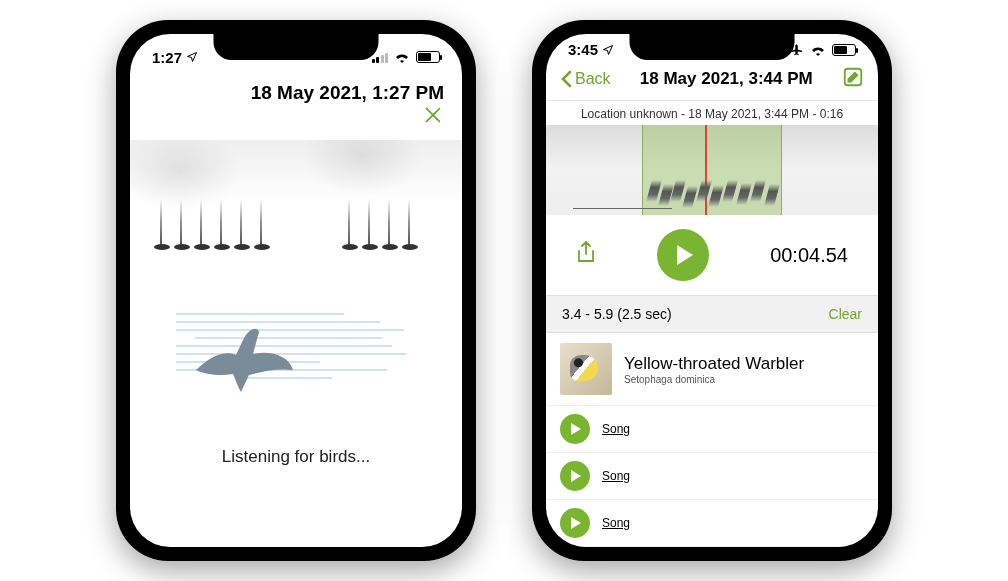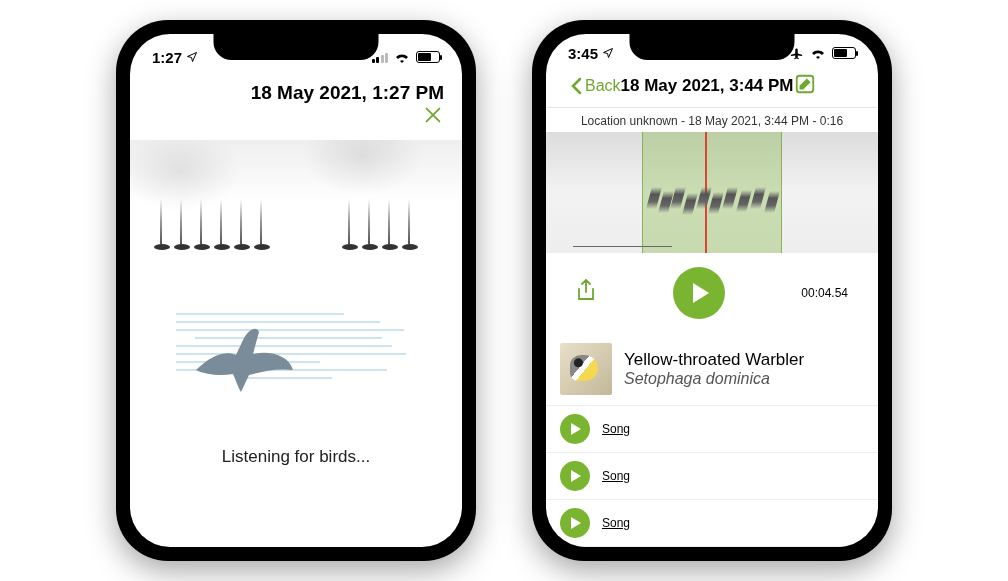--- a/index.html
+++ b/index.html
@@ -102,52 +102,52 @@
 .call::before{content:"";position:absolute;bottom:0;left:0;right:0;height:6px;background:#333;border-radius:50%;}
 .call::after{content:"";position:absolute;bottom:6px;left:40%;width:2px;height:45px;background:linear-gradient(to top,#555,#999,transparent);}
 
 
 .illus{flex:1;display:flex;flex-direction:column;align-items:center;justify-content:flex-start;padding-top:10px;position:relative;}
 .sky{width:240px;height:110px;position:relative;}
 .line{position:absolute;left:0;right:0;height:2.2px;background:#cfe3ef;}
 
 
 .nav{
-  display:flex;align-items:center;justify-content:flex-start;
-  padding:6px 24px 8px;border-bottom:1px solid #e5e5e5;
+  display:flex;align-items:center;justify-content:space-between;
+  padding:6px 14px 8px;border-bottom:1px solid #e5e5e5;
 }
 .nav .back{color:#6ea82f;font-size:16px;display:flex;align-items:center;gap:3px;}
 .nav .title{font-size:17px;font-weight:700;}
 .nav .edit{color:#6ea82f;}
 
 .meta{font-size:12px;color:#333;text-align:center;padding:6px 8px 4px;background:#fff;}
 
 .r-spectro{height:155px;background:#f7f7f7;position:relative;overflow:hidden;}
 .r-spectro .bgnoise{position:absolute;inset:0;background:
   linear-gradient(to bottom,rgba(180,180,180,.4),rgba(200,200,200,.1) 50%,rgba(200,200,200,.2));}
 .sel{position:absolute;left:29%;width:42%;top:0;bottom:0;background:rgba(125,180,60,.35);border-left:1px solid rgba(100,150,40,.6);border-right:1px solid rgba(100,150,40,.6);}
 .playhead{position:absolute;left:48%;top:0;bottom:0;width:1.5px;background:#d43;}
 .chirps{position:absolute;left:31%;top:55px;width:40%;height:40px;}
 .chirp{position:absolute;width:10px;height:22px;background:linear-gradient(to bottom,transparent,#555,#666,transparent);transform:skewX(-15deg);}
 .timeline{position:absolute;bottom:6px;left:8%;width:30%;height:1px;background:#666;}
 
 .controls{display:flex;align-items:center;justify-content:space-between;padding:14px 30px;}
 .share{color:#6ea82f;}
 .play-big{width:52px;height:52px;border-radius:50%;background:#79b530;display:flex;align-items:center;justify-content:center;}
 .play-big svg{fill:#fff;margin-left:4px;}
-.timecode{font-size:12px;font-weight:400;}
+.timecode{font-size:20px;font-weight:400;}
 
 .sel-bar{display:flex;justify-content:space-between;align-items:center;padding:10px 16px;background:#f1f1f1;border-top:1px solid #e0e0e0;border-bottom:1px solid #e0e0e0;font-size:14px;}
 .clear{color:#6ea82f;}
 
 .species{display:flex;gap:12px;align-items:center;padding:10px 14px;border-bottom:1px solid #eee;}
 .thumb{width:52px;height:52px;background:linear-gradient(135deg,#e8dfc8,#c4b89a);border-radius:2px;position:relative;overflow:hidden;}
 .thumb::after{content:"";position:absolute;left:10px;top:12px;width:28px;height:26px;background:radial-gradient(circle at 30% 30%,#222 4px,transparent 5px),linear-gradient(130deg,#888 40%,#fff 40%,#fff 55%,#f3d850 55%);border-radius:40% 50% 50% 30%;}
 .sp-name{font-size:17px;}
-.sp-sci{font-size:16px;font-style:italic;color:#555;}
+.sp-sci{font-size:10px;color:#555;}
 
 .song-row{display:flex;align-items:center;gap:12px;padding:8px 14px;border-bottom:1px solid #eee;}
 .play-sm{width:30px;height:30px;border-radius:50%;background:#79b530;display:flex;align-items:center;justify-content:center;flex-shrink:0;}
 .play-sm svg{fill:#fff;margin-left:2px;}
 .song-label{font-size:12px;text-decoration:underline;}
 
 .listen-text{margin-top:32px;font-size:17px;color:#222;}
 </style>
 </head>
 <body>
@@ -299,20 +299,24 @@
           </svg>
       </div>
       <div class="play-big">
         <svg width="22" height="24" viewBox="0 0 20 24">
             <path d="M2 2l16 10L2 22V2z"></path>
           </svg>
       </div>
       <div class="timecode">00:04.54</div>
     </div>
 
+    <div class="sel-bar">
+      <span>3.4 - 5.9 (2.5 sec)</span>
+      <span class="clear">Clear</span>
+    </div>
 
     <div class="species">
       <div class="thumb"></div>
       <div>
         <div class="sp-name">Yellow-throated Warbler</div>
         <div class="sp-sci">Setophaga dominica</div>
       </div>
     </div>
 
     <div class="song-row">

